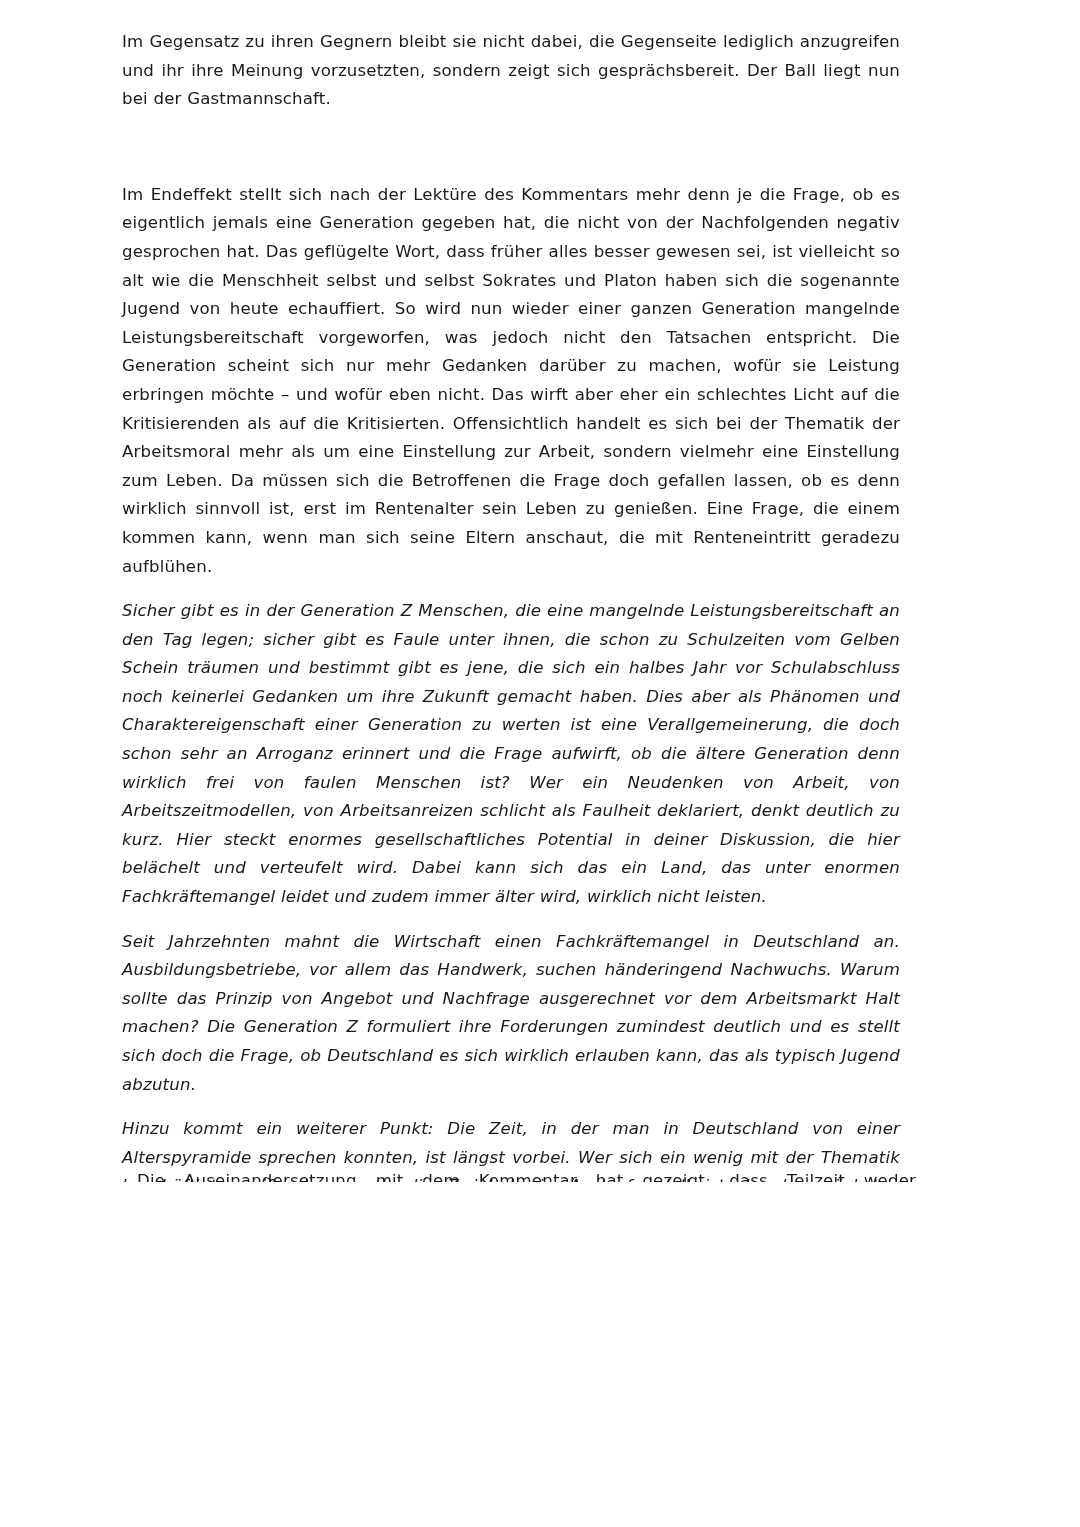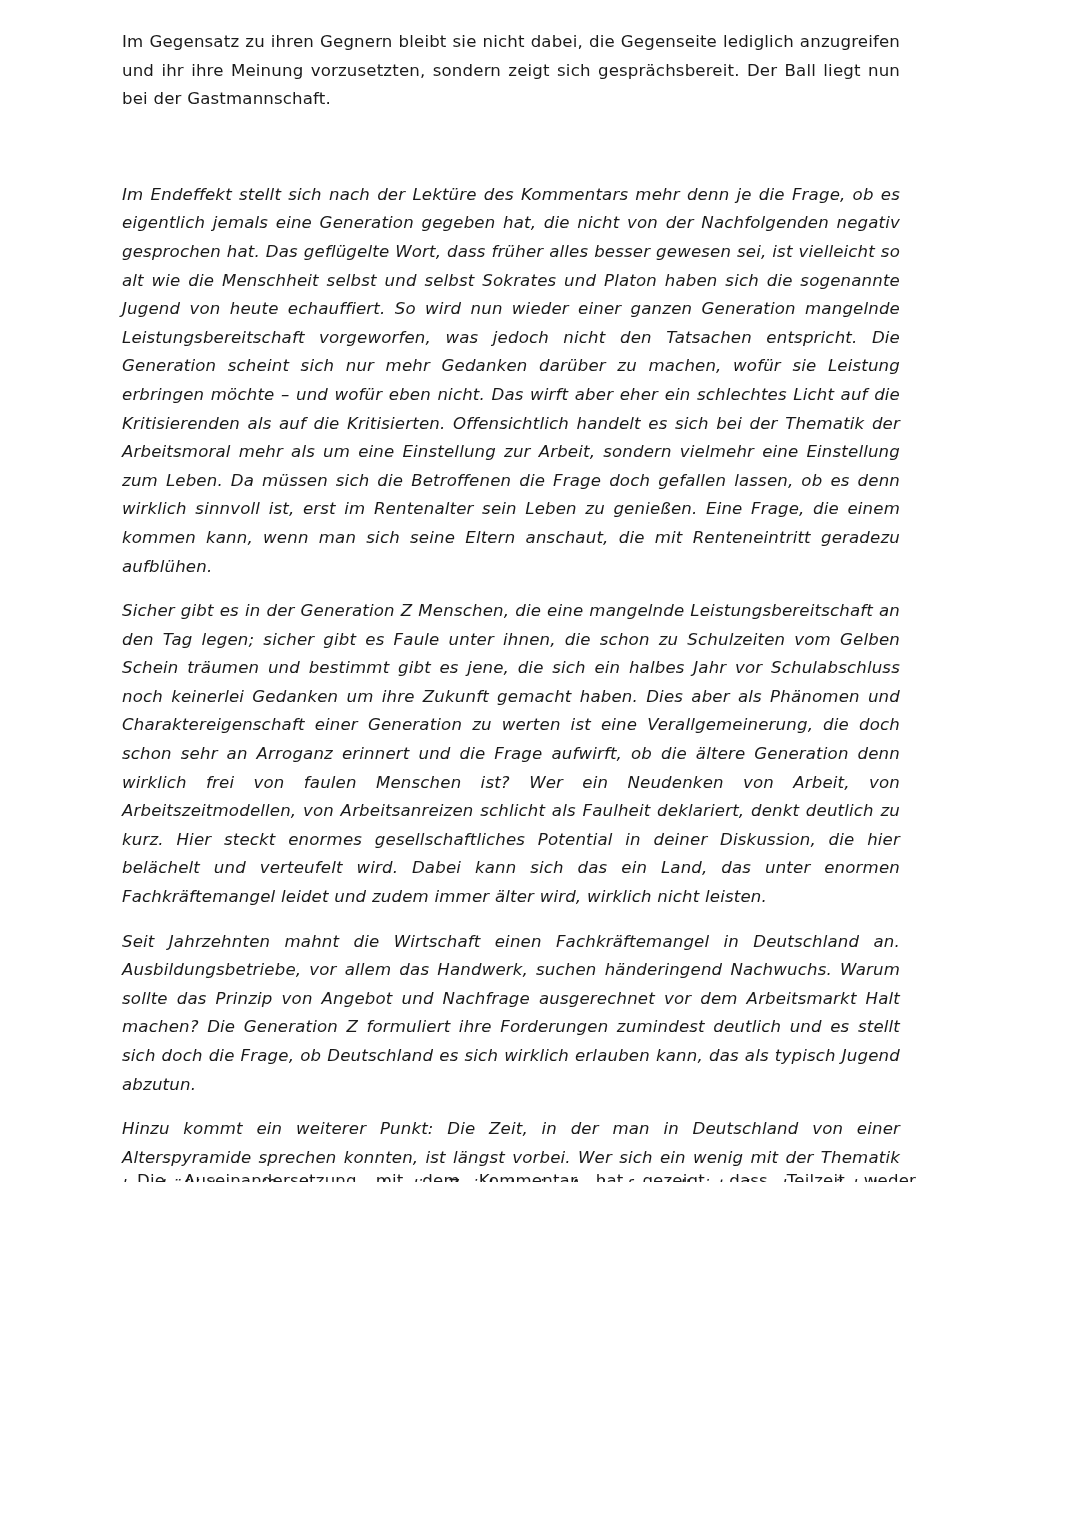--- a/index.html
+++ b/index.html
@@ -33,21 +33,21 @@
     line-height: 28.6px;
     color: #1a1a1a;
     text-align: justify;
     text-justify: inter-word;
     letter-spacing: 0.01em;
     word-spacing: 0.01em;
     -webkit-font-smoothing: antialiased;
   }
 
   
-  p.gap-blank-line { margin-top: 67px; font-style: italic; }
+  p.gap-blank-line { margin-top: 67px; }
   p.gap-para       { margin-top: 16px; font-style: italic; }
 
   
   .closing-block {
     position: absolute;
     left: 137px;
     top: 1167px;
     width: 779px;
   }
 

